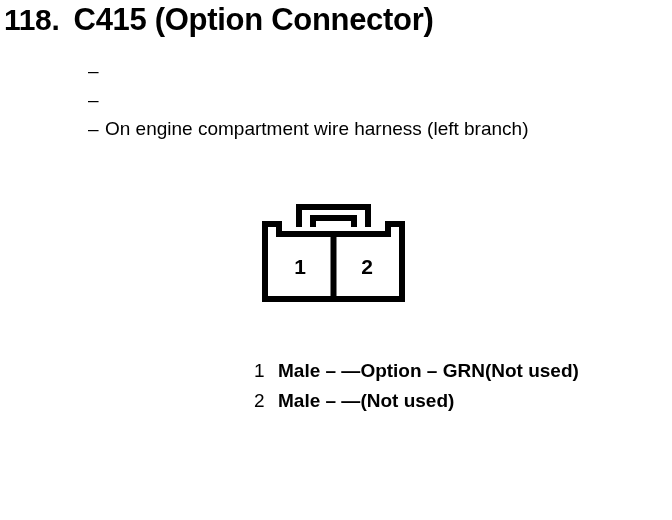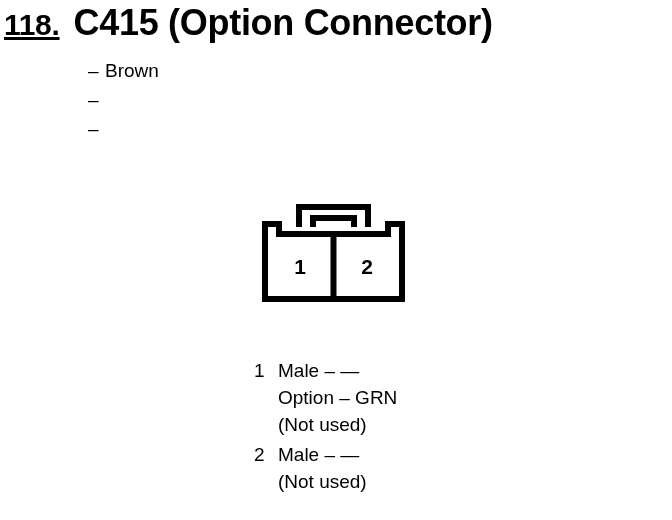--- a/index.html
+++ b/index.html
@@ -24,24 +24,23 @@
     left: 4px;
     top: 2px;
     display: flex;
     align-items: baseline;
     white-space: nowrap;
   }
   #title-number {
     font-size: 30px;
     font-weight: bold;
     letter-spacing: -0.3px;
-    text-decoration: underline;
   }
   #title-text {
-    font-size: 36px;
+    font-size: 31px;
     font-weight: bold;
     letter-spacing: -0.3px;
     margin-left: 14px;
   }
 
   
   #description {
     position: absolute;
     left: 88px;
     top: 56px;
@@ -92,48 +91,49 @@
     margin-bottom: 3px;
   }
   .pin-entry-number {
     width: 24px;
     flex: 0 0 24px;
     font-size: 19px;
     line-height: 27px;
   }
   .pin-entry-lines {
     display: flex;
-    flex-direction: column;
+    flex-direction: row;
+    font-weight: bold;
   }
   .pin-entry-line {
     font-size: 19px;
     line-height: 27px;
     white-space: nowrap;
   }
 </style>
 </head>
 <body>
 
 <div id="page">
 
   <div id="title-row">
     <span id="title-number">118.</span>
     <span id="title-text">C415 (Option Connector)</span>
   </div>
 
   <div id="description">
     <div class="desc-line">
       <span class="desc-dash">–</span>
-      <span>Brown</span>
     </div>
     <div class="desc-line">
       <span class="desc-dash">–</span>
     </div>
     <div class="desc-line">
       <span class="desc-dash">–</span>
+      <span>On engine compartment wire harness (left branch)</span>
     </div>
   </div>
 
   <div id="connector-figure">
     <svg id="connector-svg" width="160" height="112" viewBox="0 0 160 112">
 
       <path fill="none" stroke="#000000" stroke-width="6" d="M 44 31 L 44 11 L 113 11 L 113 31"></path>
 
       <path fill="none" stroke="#000000" stroke-width="6" d="M 58 31 L 58 22 L 99 22 L 99 31"></path>
 

